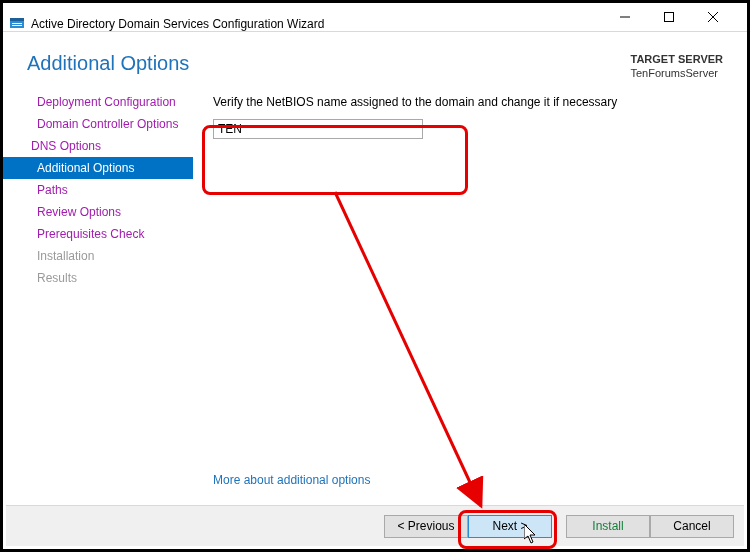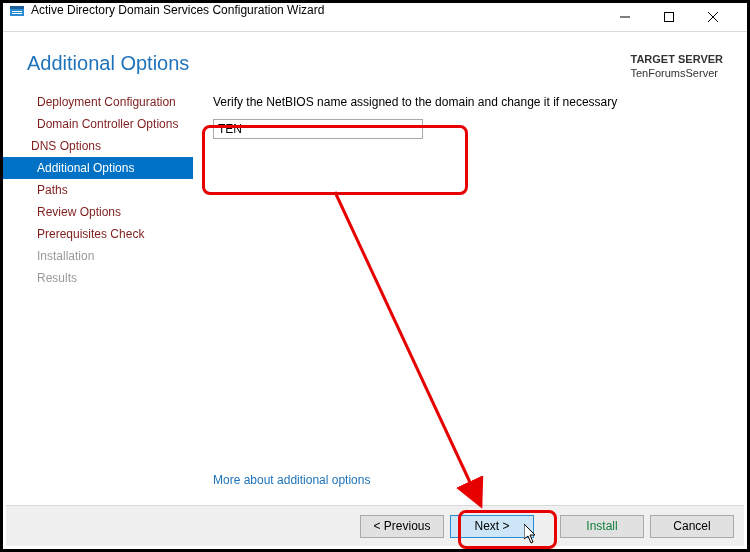--- a/index.html
+++ b/index.html
@@ -1,38 +1,38 @@
 <!DOCTYPE html>
 <html><head>
 <meta charset="utf-8">
 <style>
   html,body{margin:0;padding:0;font-family:"Segoe UI",Tahoma,sans-serif;font-size:12px;color:#000;background:#fff}
   .window{width:750px;height:552px;box-sizing:border-box;border:3px solid #000;position:relative;background:#fff;overflow:hidden}
-  .titlebar{height:28px;background:#fff;border-bottom:1px solid #d9d9d9;display:flex;align-items:flex-start;padding:0 12px 0 6px}
+  .titlebar{height:28px;background:#fff;border-bottom:1px solid #d9d9d9;display:flex;align-items:flex-end;padding:0 12px 0 6px}
   .titlebar .icon-slot{width:16px;height:16px;display:inline-flex;align-items:center;justify-content:center}
   .titlebar .title{margin-left:6px;font-size:12px;color:#000}
   .titlebar .spacer{flex:1}
   .tb-btn{width:44px;height:28px;display:flex;align-items:center;justify-content:center;font-family:"Segoe UI",sans-serif;color:#000;font-size:13px}
   .header{display:flex;align-items:flex-start;padding:20px 24px 10px 24px}
   .header h1{font-size:20px;font-weight:400;color:#1e73ba;margin:0;flex:1}
   .target{text-align:left;font-size:11px;color:#333;line-height:1.3}
   .target .lbl{font-weight:700}
   .body{display:flex;height:380px}
   .sidebar{width:190px;padding:0 0 0 0}
-  .sidebar .item{height:22px;line-height:22px;padding:0 0 0 34px;color:#7f1d1d;white-space:nowrap;overflow:hidden}
+  .sidebar .item{height:22px;line-height:22px;padding:0 0 0 34px;color:#a21caf;white-space:nowrap;overflow:hidden}
   .sidebar .item.sel{background:#0072c6;color:#fff}
   .sidebar .item.dis{color:#9a9a9a}
   .sidebar .item.indent{padding-left:28px}
   .content{flex:1;position:relative;padding:0 20px 0 12px}
   .instr{margin:4px 0 10px 8px;color:#000}
   .form-row{display:flex;align-items:center;margin-left:8px}
   .form-row .lbl{width:200px}
   .form-row input{width:210px;height:20px;border:1px solid #a9a9a9;padding:0 4px;font-family:Liberation Sans, sans-serif;font-size:12px;box-sizing:border-box}
   .more-link{color:#1e73ba;margin-left:8px;position:absolute;bottom:-16px;left:12px}
-  .footer{position:absolute;left:3px;right:3px;bottom:3px;height:40px;border-top:1px solid #d9d9d9;background:#f0f0f0;display:flex;align-items:center;justify-content:flex-end;padding:0 10px;gap:6px}
+  .footer{position:absolute;left:3px;right:3px;bottom:3px;height:40px;border-top:1px solid #d9d9d9;background:#f0f0f0;display:flex;align-items:center;justify-content:flex-end;padding:0 10px;gap:0}
   .btn{width:84px;height:23px;border:1px solid #a9a9a9;background:#e1e1e1;font-family:inherit;font-size:12px;text-align:center;line-height:21px;position:relative;box-sizing:border-box}
   .btn.dis{color:#15803d}
   .btn.def{background:#cde6f7;border-color:#2a8dd4}
   
   .callout{position:absolute;border:3px solid #e60000;border-radius:8px;pointer-events:none}
   .arrow-svg{position:absolute;pointer-events:none}
   
   .cursor{position:absolute;width:14px;height:20px;pointer-events:none}
 </style>
 </head>

